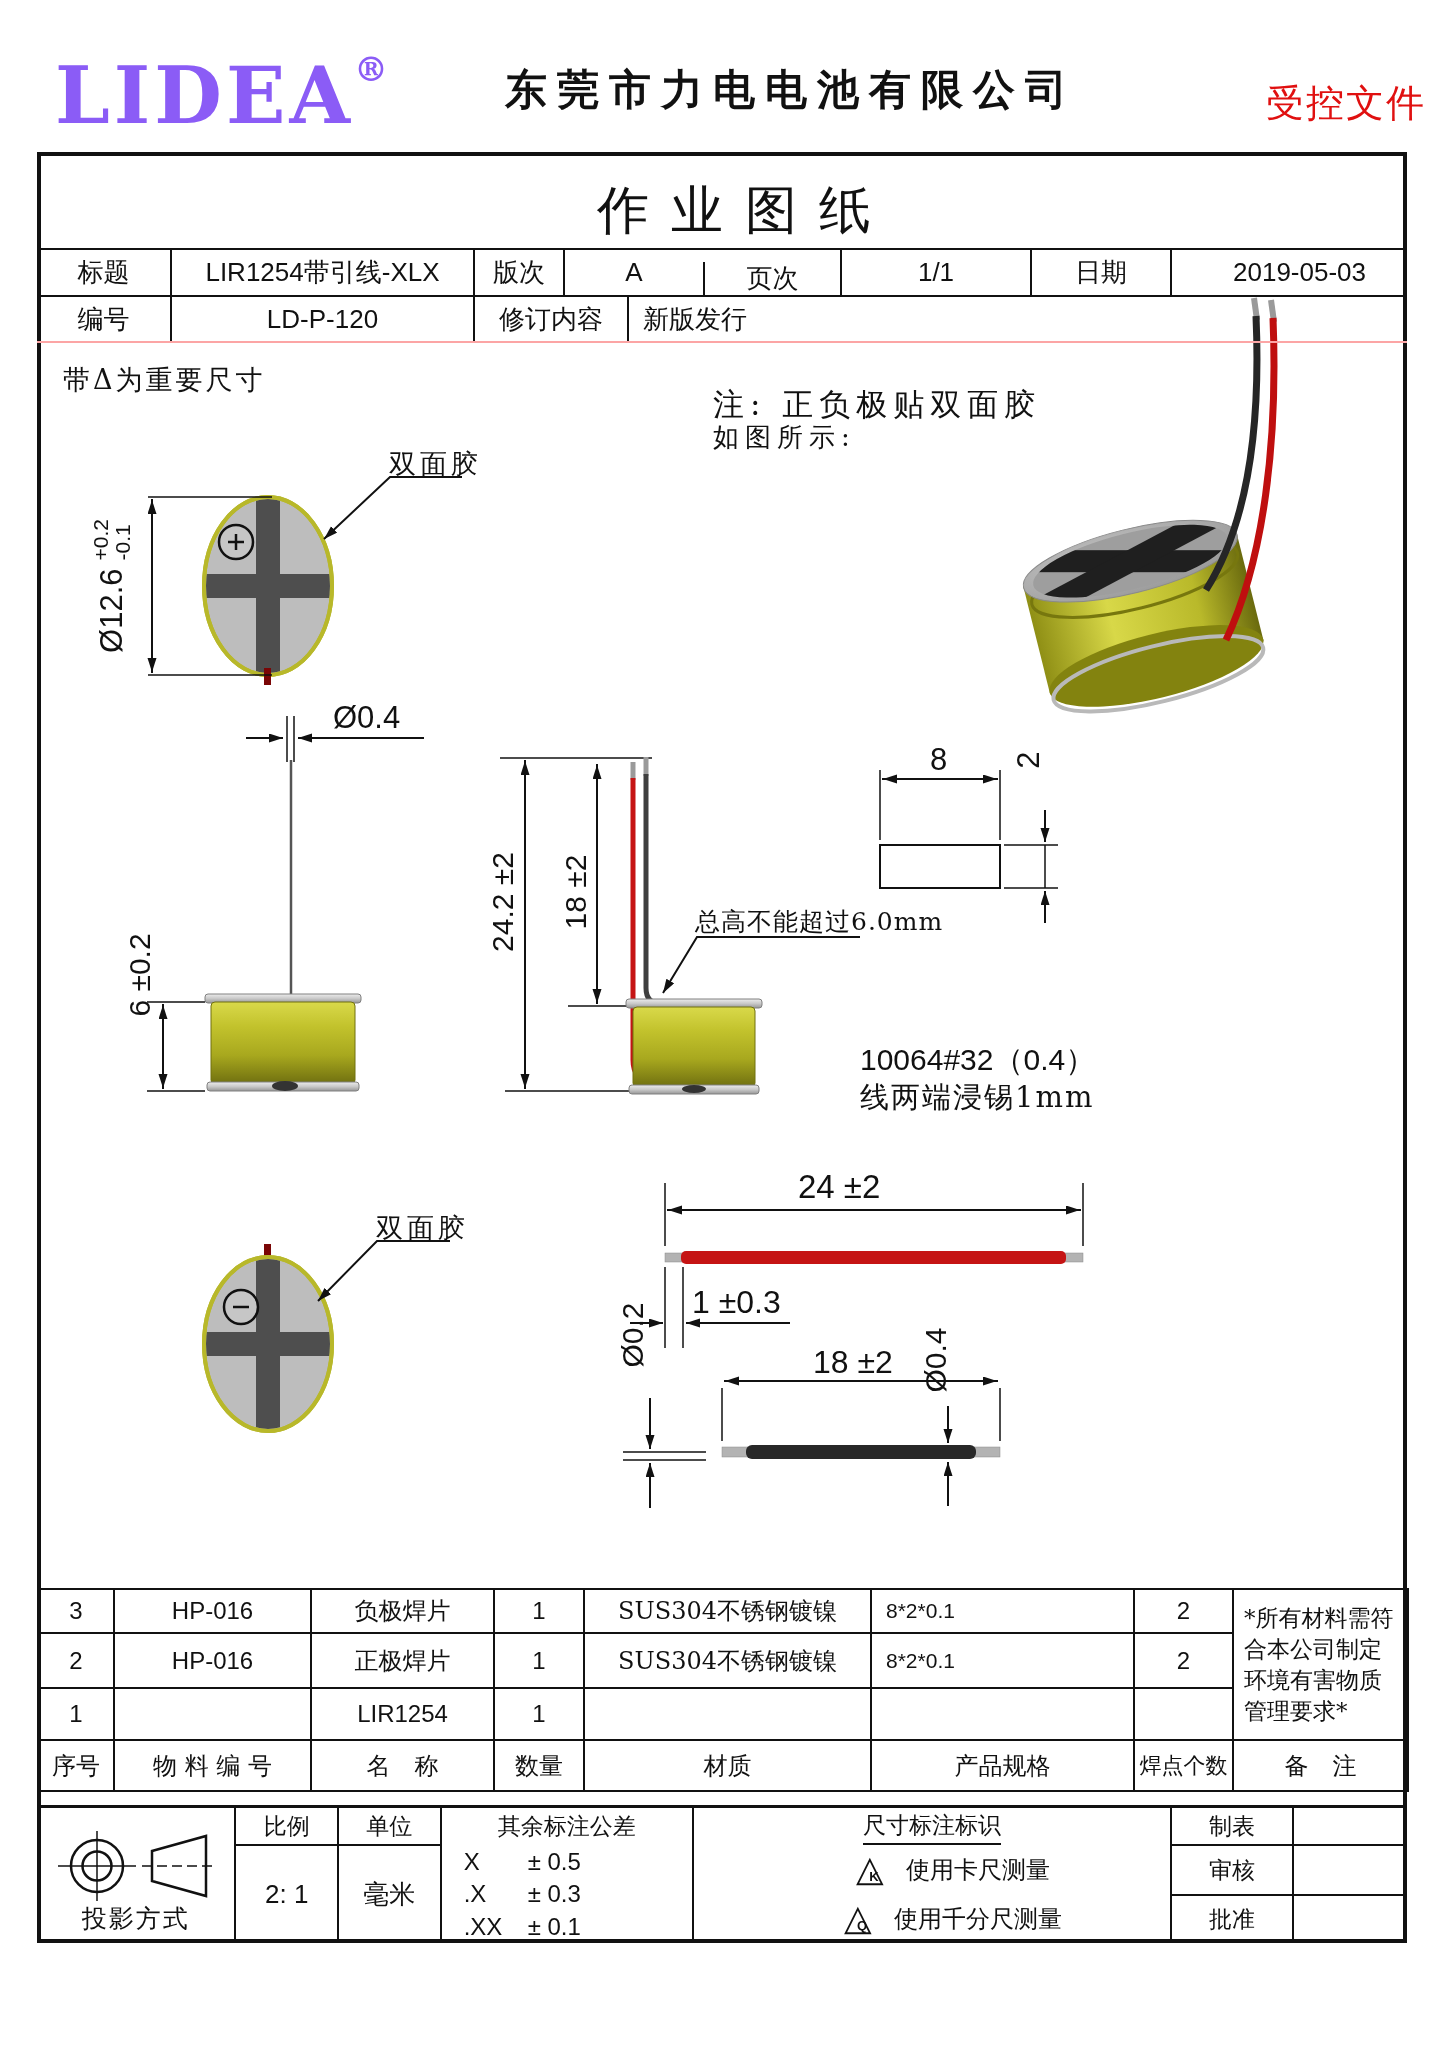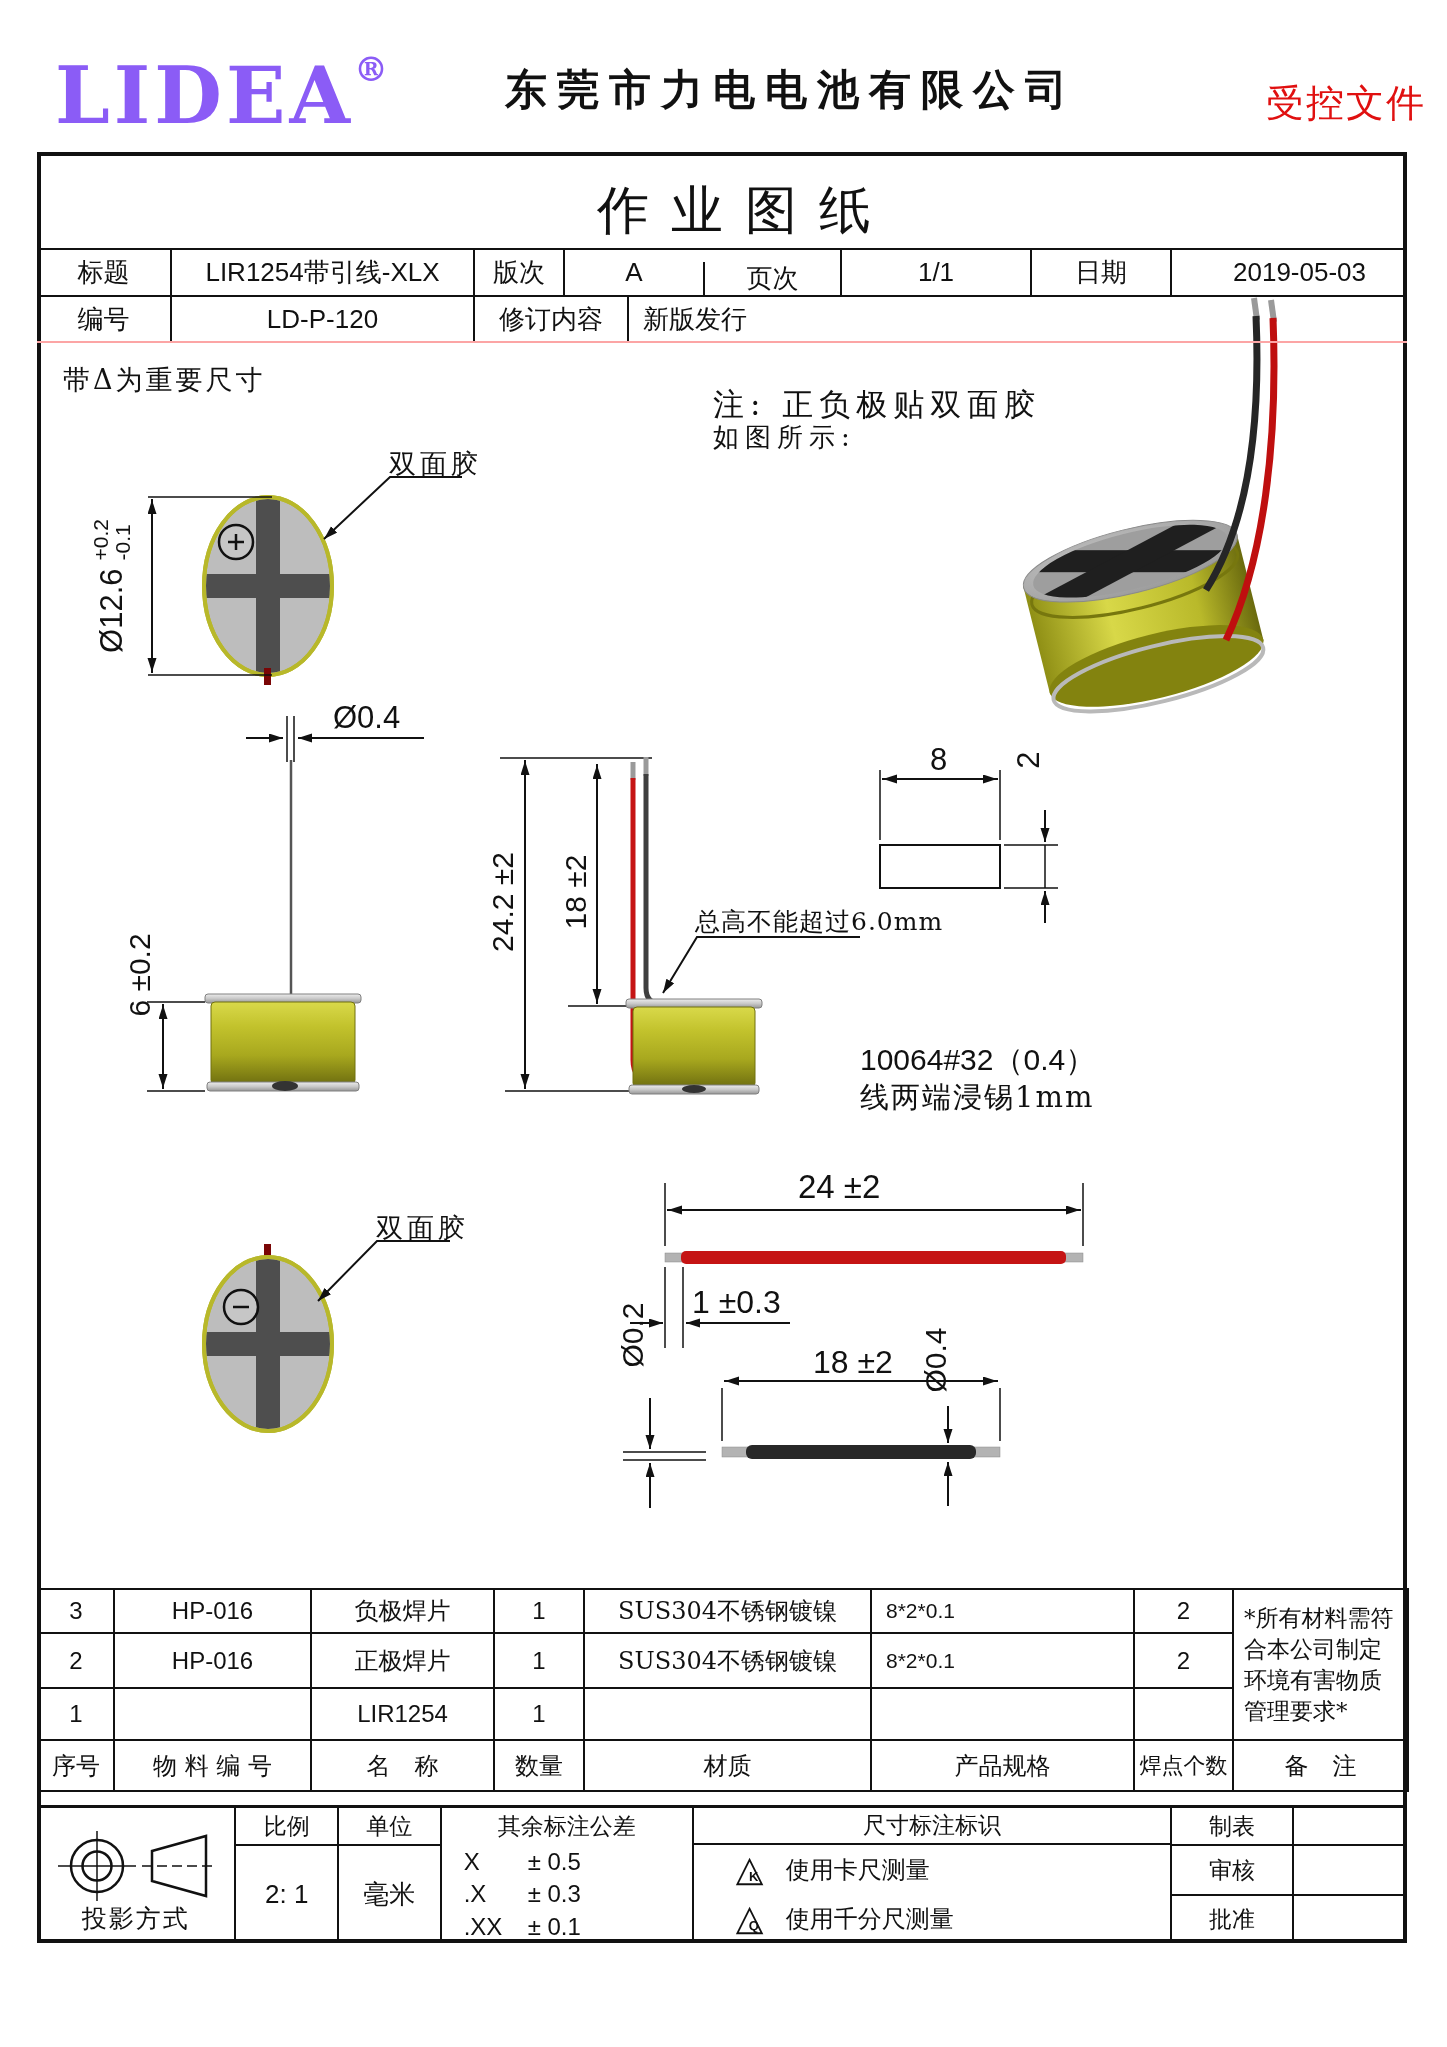--- a/index.html
+++ b/index.html
@@ -359,21 +359,21 @@
       </div>
       <div class="tolrow num">
         <span class="tolsym">.X</span>
         <span>± 0.3</span>
       </div>
       <div class="tolrow num">
         <span class="tolsym">.XX</span>
         <span>± 0.1</span>
       </div>
     </div>
-    <div class="fcol" style="width:499px;">
+    <div class="fcol" style="width:499px;align-items:center;">
       <div class="fhead cn bline">尺寸标注标识</div>
       <div class="measrow cn">
         <span class="trisym">
           <span class="glyph">△</span>
           <span class="letter num">K</span>
         </span>
         <span>使用卡尺测量</span>
       </div>
       <div class="measrow cn">
         <span class="trisym">

